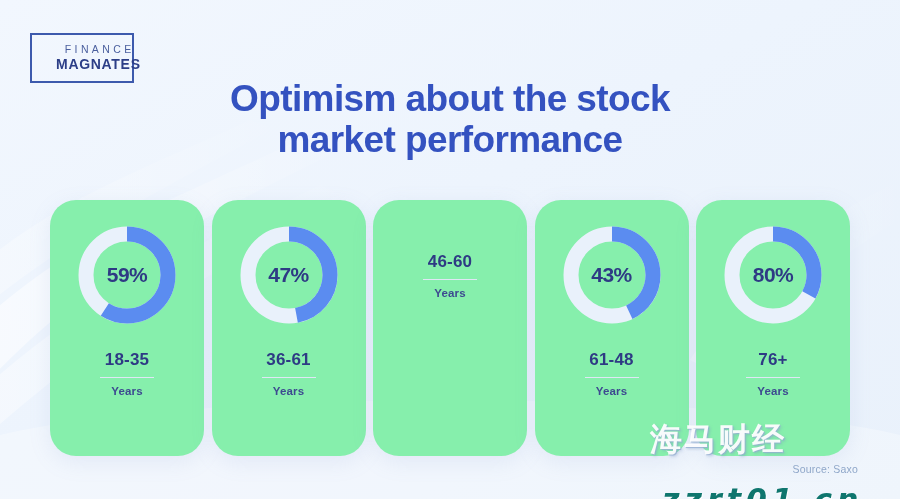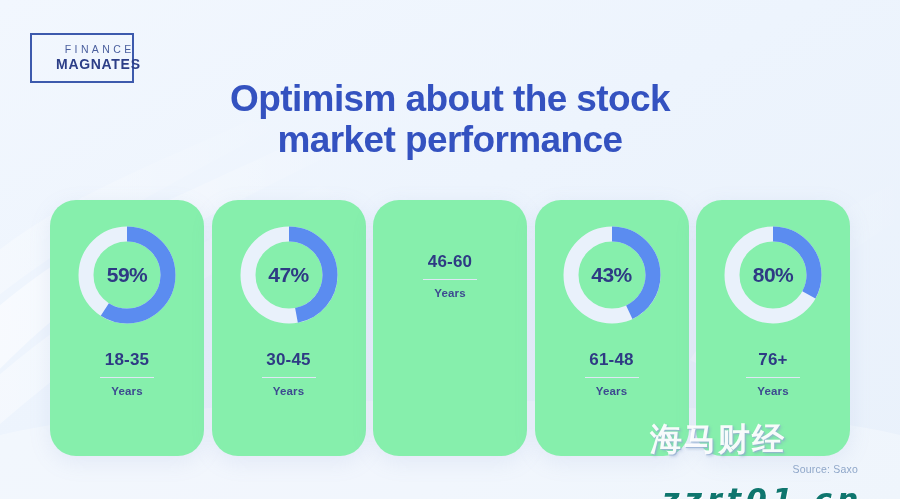--- a/index.html
+++ b/index.html
@@ -175,21 +175,21 @@
       <div class="years-label">Years</div>
     </div>
     <div class="card">
       <div class="donut-wrap">
         <svg viewBox="0 0 98 98">
           <circle cx="49" cy="49" r="41" fill="none" stroke="#e9f1fb" stroke-width="15"></circle>
           <circle cx="49" cy="49" r="41" fill="none" stroke="#5b8cf0" stroke-width="15" stroke-dasharray="121.08 136.53" stroke-linecap="butt"></circle>
         </svg>
         <div class="donut-pct">47%</div>
       </div>
-      <div class="age-label">30-45</div>
+      <div class="age-label">36-61</div>
       <div class="divider"></div>
       <div class="years-label">Years</div>
     </div>
     <div class="card">
       <div class="age-label">46-60</div>
       <div class="divider"></div>
       <div class="years-label">Years</div>
     </div>
     <div class="card">
       <div class="donut-wrap">

